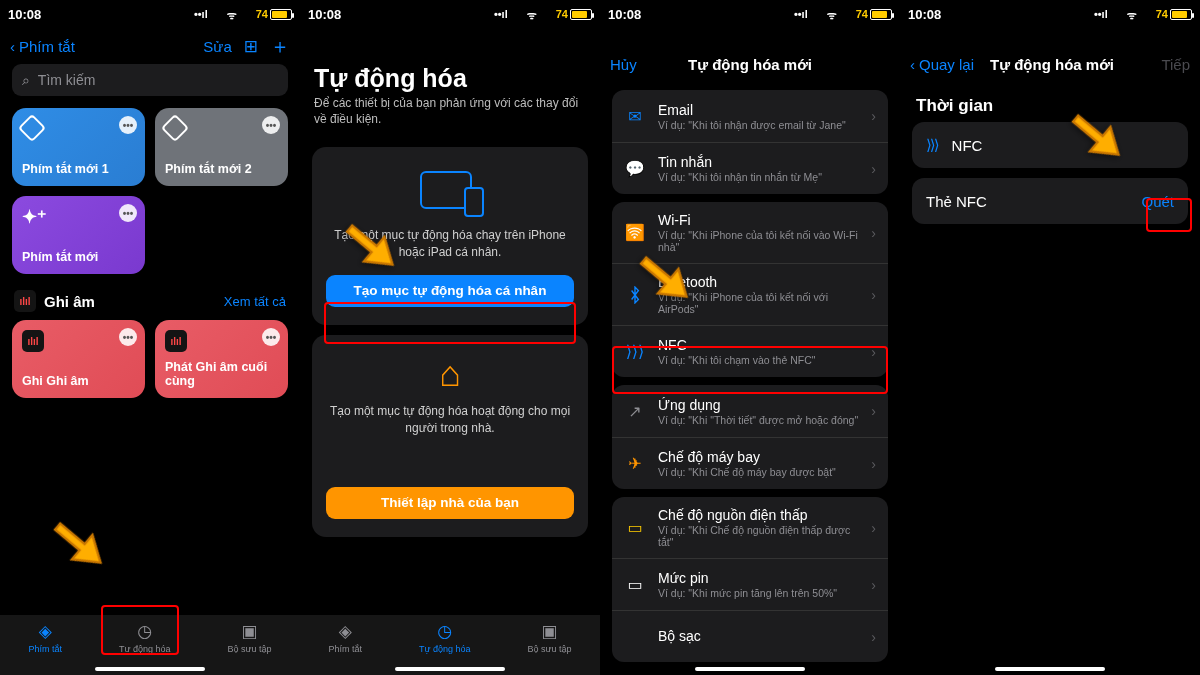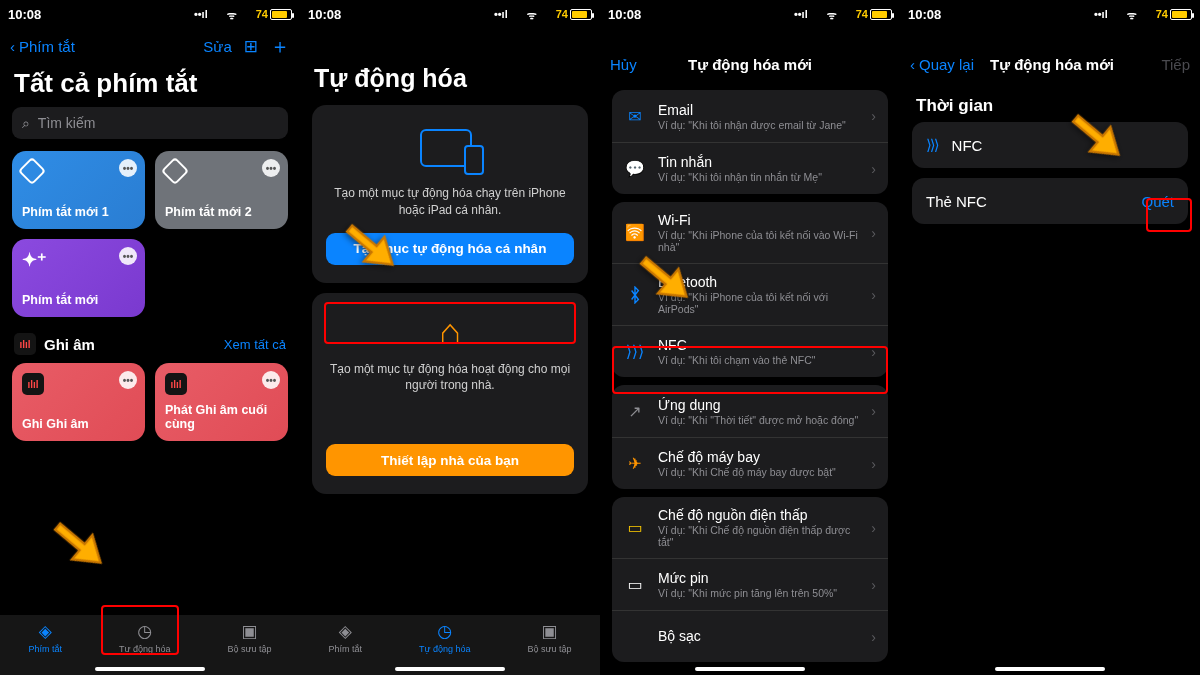--- a/index.html
+++ b/index.html
@@ -102,21 +102,20 @@
     <div class="l">
       <span>‹</span>
       <span>Phím tắt</span>
     </div>
     <div class="r">
       <span>Sửa</span>
       <span style="font-size:17px;">⊞</span>
       <span style="font-size:20px;font-weight:300;">＋</span>
     </div>
   </div>
-  <h1 class="big">Tất cả phím tắt</h1>
   <div class="search">
     <span>⌕</span>
     <span>Tìm kiếm</span>
   </div>
   <div class="grid">
     <div class="tile s-blue">
       <span class="dots">•••</span>
       <span class="ic"></span>
       <span>Phím tắt mới 1</span>
     </div>
@@ -184,20 +183,21 @@
           <span class="bat">
             <span style="color:#ffcc00;font-weight:700">74</span>
             <span class="bat-box">
               <span class="bat-fill"></span>
             </span>
           </span>
         </span>
   </div>
   <div style="height:30px;"></div>
   <h2 class="mid">Tự động hóa</h2>
+  <div class="sub">Để các thiết bị của bạn phản ứng với các thay đổi về điều kiện.</div>
 
   <div class="card">
     <div class="dev-ic">
           <div class="ipad"></div>
           <div class="phone"></div>
         </div>
     <p>Tạo một mục tự động hóa chạy trên iPhone hoặc iPad cá nhân.</p>
     <button class="btn btn-blue">Tạo mục tự động hóa cá nhân</button>
   </div>
   <div class="red-box" style="left:24px; top:302px; width:252px; height:42px;"></div>

